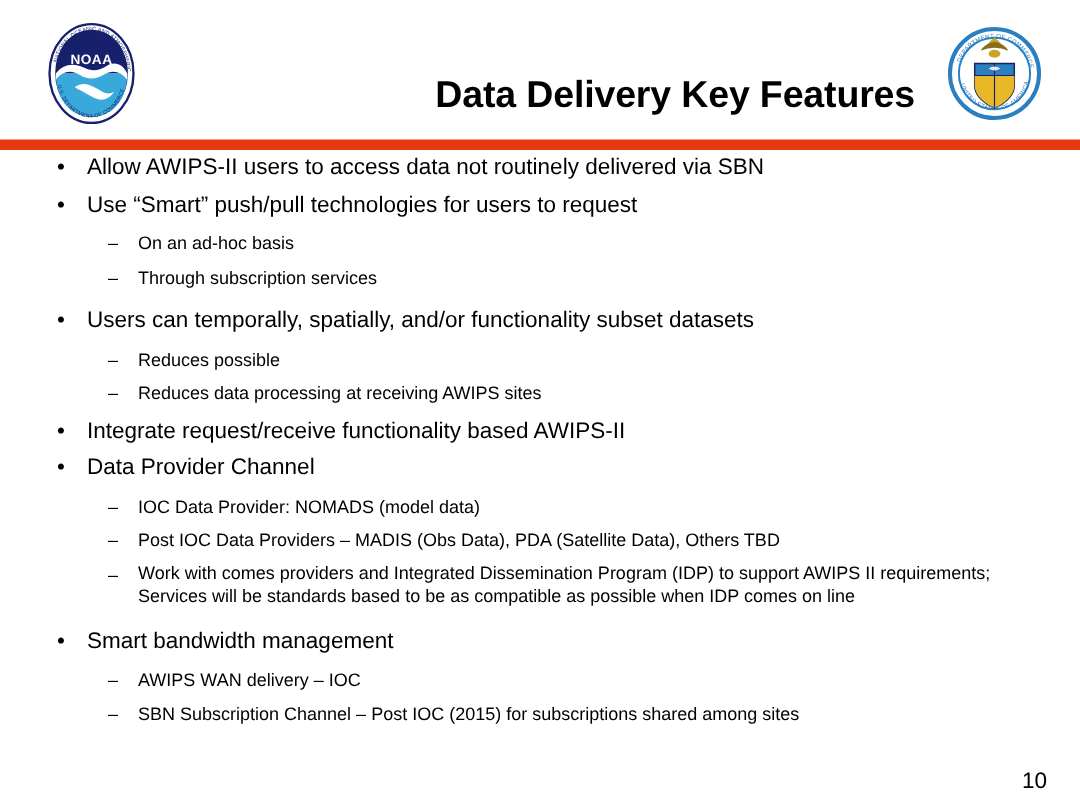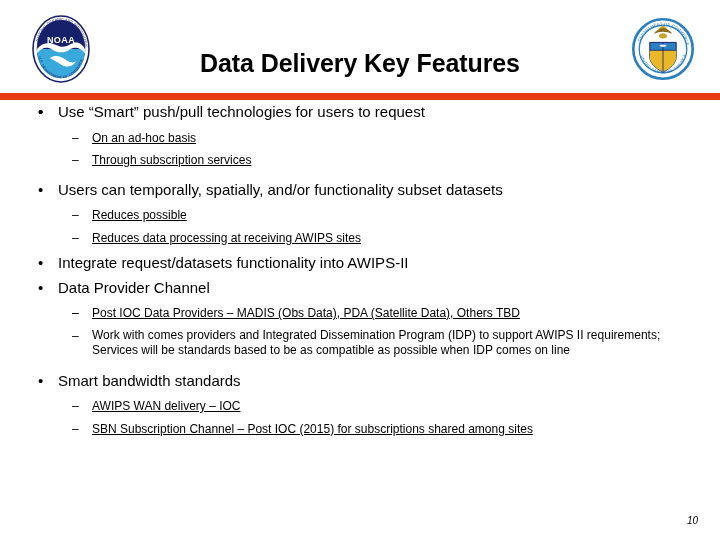--- a/index.html
+++ b/index.html
@@ -39,21 +39,21 @@
     top: 14px;
   }
   #noaa-logo  { left: 26px;  width: 70px; height: 70px; }
   #doc-logo   { left: 630px; width: 66px; height: 70px; }
 
   #slide-title {
     position: absolute;
     left: 110px;
     top: 48px;
     width: 500px;
-    text-align: center;
+    text-align: right;
     font-size: 25px;
     font-weight: bold;
     letter-spacing: -0.1px;
     line-height: 30px;
     white-space: nowrap;
   }
 
   #divider-bar {
     position: absolute;
     left: 0;
@@ -109,35 +109,33 @@
     display: block;
     max-width: 594px;
     line-height: 15.5px;
     padding-top: 3px;
     padding-bottom: 4px;
   }
   .lvl2.single .txt {
     line-height: 22.5px;
     padding-top: 0;
     padding-bottom: 0;
-    text-decoration: underline;
   }
 
   .gap-sm { height: 2px; }
   .gap-md { height: 6px; }
 
   
   #page-number {
     position: absolute;
     right: 22px;
     bottom: 13px;
-    font-size: 10px;
+    font-size: 15px;
     line-height: 13px;
     color: #000;
-    font-style: italic;
   }
 </style>
 </head>
 <body>
 
 <div id="slide">
 
   <div id="header">
 
     <svg id="noaa-logo" class="logo" viewBox="0 0 100 100" width="70" height="70">
@@ -181,20 +179,21 @@
 
     <div id="slide-title">Data Delivery Key Features</div>
   </div>
 
   <div id="divider-bar"></div>
 
   <div id="body-content">
 
     <div class="bullet lvl1">
       <span class="marker">•</span>
+      <span class="txt">Allow AWIPS-II users to access data not routinely delivered via SBN</span>
     </div>
 
     <div class="bullet lvl1">
       <span class="marker">•</span>
       <span class="txt">Use “Smart” push/pull technologies for users to request</span>
     </div>
 
     <div class="gap-sm"></div>
 
     <div class="bullet lvl2 single">
@@ -223,49 +222,50 @@
 
     <div class="bullet lvl2 single">
       <span class="marker">–</span>
       <span class="txt">Reduces data processing at receiving AWIPS sites</span>
     </div>
 
     <div class="gap-sm"></div>
 
     <div class="bullet lvl1">
       <span class="marker">•</span>
-      <span class="txt">Integrate request/datasets functionality into AWIPS-II</span>
+      <span class="txt">Integrate request/receive functionality based AWIPS-II</span>
     </div>
 
     <div class="bullet lvl1">
       <span class="marker">•</span>
       <span class="txt">Data Provider Channel</span>
     </div>
 
     <div class="gap-sm"></div>
 
     <div class="bullet lvl2 single">
       <span class="marker">–</span>
+      <span class="txt">IOC Data Provider: NOMADS (model data)</span>
     </div>
 
     <div class="bullet lvl2 single">
       <span class="marker">–</span>
       <span class="txt">Post IOC Data Providers – MADIS (Obs Data), PDA (Satellite Data),  Others TBD</span>
     </div>
 
     <div class="bullet lvl2">
       <span class="marker">–</span>
       <span class="txt">Work with comes providers and Integrated Dissemination Program (IDP) to support AWIPS II requirements; Services will be standards based to be as compatible as possible when IDP comes on line</span>
     </div>
 
     <div class="gap-md"></div>
 
     <div class="bullet lvl1">
       <span class="marker">•</span>
-      <span class="txt">Smart bandwidth standards</span>
+      <span class="txt">Smart bandwidth management</span>
     </div>
 
     <div class="gap-sm"></div>
 
     <div class="bullet lvl2 single">
       <span class="marker">–</span>
       <span class="txt">AWIPS WAN delivery – IOC</span>
     </div>
 
     <div class="bullet lvl2 single">

